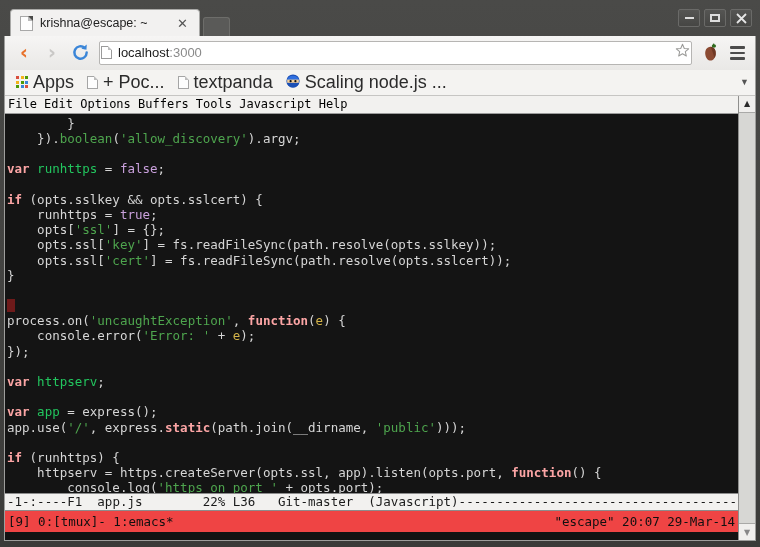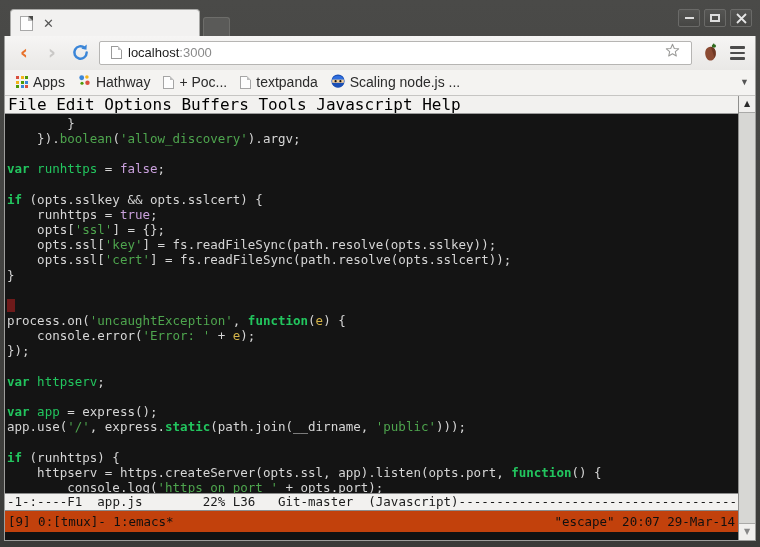--- a/index.html
+++ b/index.html
@@ -131,21 +131,21 @@
   }
   .omnibox {
     flex: 1 1 auto;
     height: 24px;
     margin: 0 5px 0 4px;
     background: #ffffff;
     border: 1px solid #b6b5b3;
     border-radius: 2px;
     display: flex;
     align-items: center;
-    padding: 0 11px;
+    padding: 0 1px;
     gap: 6px;
   }
   .page-icon {
     width: 11px; height: 13px;
     background: #fff;
     border: 1px solid #9a9a9a;
     position: relative;
     flex: 0 0 auto;
   }
   .page-icon:after {
@@ -178,21 +178,21 @@
     padding: 0 5px;
     background: #f4f3f1;
     border-bottom: 1px solid #c6c5c3;
     position: relative;
   }
   .bm {
     display: flex;
     align-items: center;
     gap: 5px;
     padding: 3px 6px;
-    font-size: 14px;
+    font-size: 18px;
     color: #2b2b2b;
     white-space: nowrap;
   }
   .bm-doc {
     width: 11px; height: 13px;
     background: #fdfdfd;
     border: 1px solid #a5a5a5;
     position: relative;
     flex: 0 0 auto;
   }
@@ -230,21 +230,21 @@
   .term-inner {
     flex: 1 1 auto;
     display: flex;
     flex-direction: column;
     min-width: 0;
   }
   .emacs-menu {
     background: #f2f1ef;
     color: #000;
     font-family: "DejaVu Sans Mono", monospace;
-    font-size: 16px;
+    font-size: 12px;
     line-height: 15px;
     padding: 1px 2px 1px 3px;
     letter-spacing: 0px;
     white-space: pre;
     border-bottom: 1px solid #9b9b9b;
   }
   .code {
     flex: 1 1 auto;
     background: #141414;
     font-family: "DejaVu Sans Mono", monospace;
@@ -263,21 +263,21 @@
     font-family: "DejaVu Sans Mono", monospace;
     font-size: 12.5px;
     line-height: 16px;
     padding: 0 0 0 2px;
     white-space: pre;
     overflow: hidden;
     border-top: 1px solid #8c8c8c;
     border-bottom: 1px solid #8c8c8c;
   }
   .tmuxbar {
-    background: #c2410c;
+    background: #ef4444;
     color: #101010;
     font-family: "DejaVu Sans Mono", monospace;
     font-size: 12.5px;
     line-height: 17px;
     height: 21px;
     display: flex;
     align-items: center;
     justify-content: space-between;
     padding: 0 3px 0 3px;
     white-space: pre;
@@ -300,21 +300,21 @@
     background: #f0efed;
     display: flex; align-items: center; justify-content: center;
     font-size: 8px; color: #2a2a2a;
     font-family: "DejaVu Sans", sans-serif;
     border-bottom: 1px solid #a9a9a7;
   }
   .tscroll .arrow.down { border-bottom: none; border-top: 1px solid #a9a9a7; color:#888; }
   .tscroll .thumb { flex: 1 1 auto; width: 100%; background: #d7d7d4; }
 
   
-  .kw   { color: #22c55e; font-weight: bold; }  
+  .kw   { color: #fca5a5; font-weight: bold; }  
   .str  { color: #4ea54e; }                     
   .fn   { color: #4ea54e; }                     
   .cnst { color: #c9a0dc; }                     
   .varn { color: #22c55e; }                     
   .arg  { color: #d4b44a; }
   .pl   { color: #d6d6d6; }                     
   .cursor {
     display: inline-block;
     width: 8px; height: 13px;
     background: #6e1a1a;
@@ -322,20 +322,21 @@
   }
 </style>
 </head>
 <body>
 
 <div class="window">
 
   <div class="tabstrip">
     <div class="tab">
       <span class="tab-favicon"></span>
+      <span class="tab-title">krishna@escape: ~</span>
       <span class="tab-close">✕</span>
     </div>
     <div class="newtab"></div>
 
     <div class="winbuttons">
       <div class="winbtn">
           <span class="bar"></span>
         </div>
       <div class="winbtn">
           <span class="sq"></span>
@@ -395,31 +396,20 @@
           <i style="background:#f2b31a"></i>
             <i style="background:#4e9a06"></i>
             <i style="background:#3b86d8"></i>
           <i style="background:#4e9a06"></i>
             <i style="background:#3b86d8"></i>
             <i style="background:#d94f3d"></i>
         </span>
         <span>Apps</span>
       </div>
 
-      <div class="bm">
-        <span>
-          <svg width="13" height="13" viewBox="0 0 14 14">
-            <circle cx="4" cy="4" r="2.6" fill="#3b86d8"></circle>
-            <circle cx="9.6" cy="3.3" r="1.9" fill="#f2b31a"></circle>
-            <circle cx="10.2" cy="9.4" r="2.4" fill="#d94f3d"></circle>
-            <circle cx="4.3" cy="10" r="1.7" fill="#4e9a06"></circle>
-          </svg>
-        </span>
-        <span>Hathway</span>
-      </div>
 
 
       <div class="bm">
         <span class="bm-doc"></span>
         <span>+ Poc...</span>
       </div>
 
       <div class="bm">
         <span class="bm-doc"></span>
         <span>textpanda</span>

